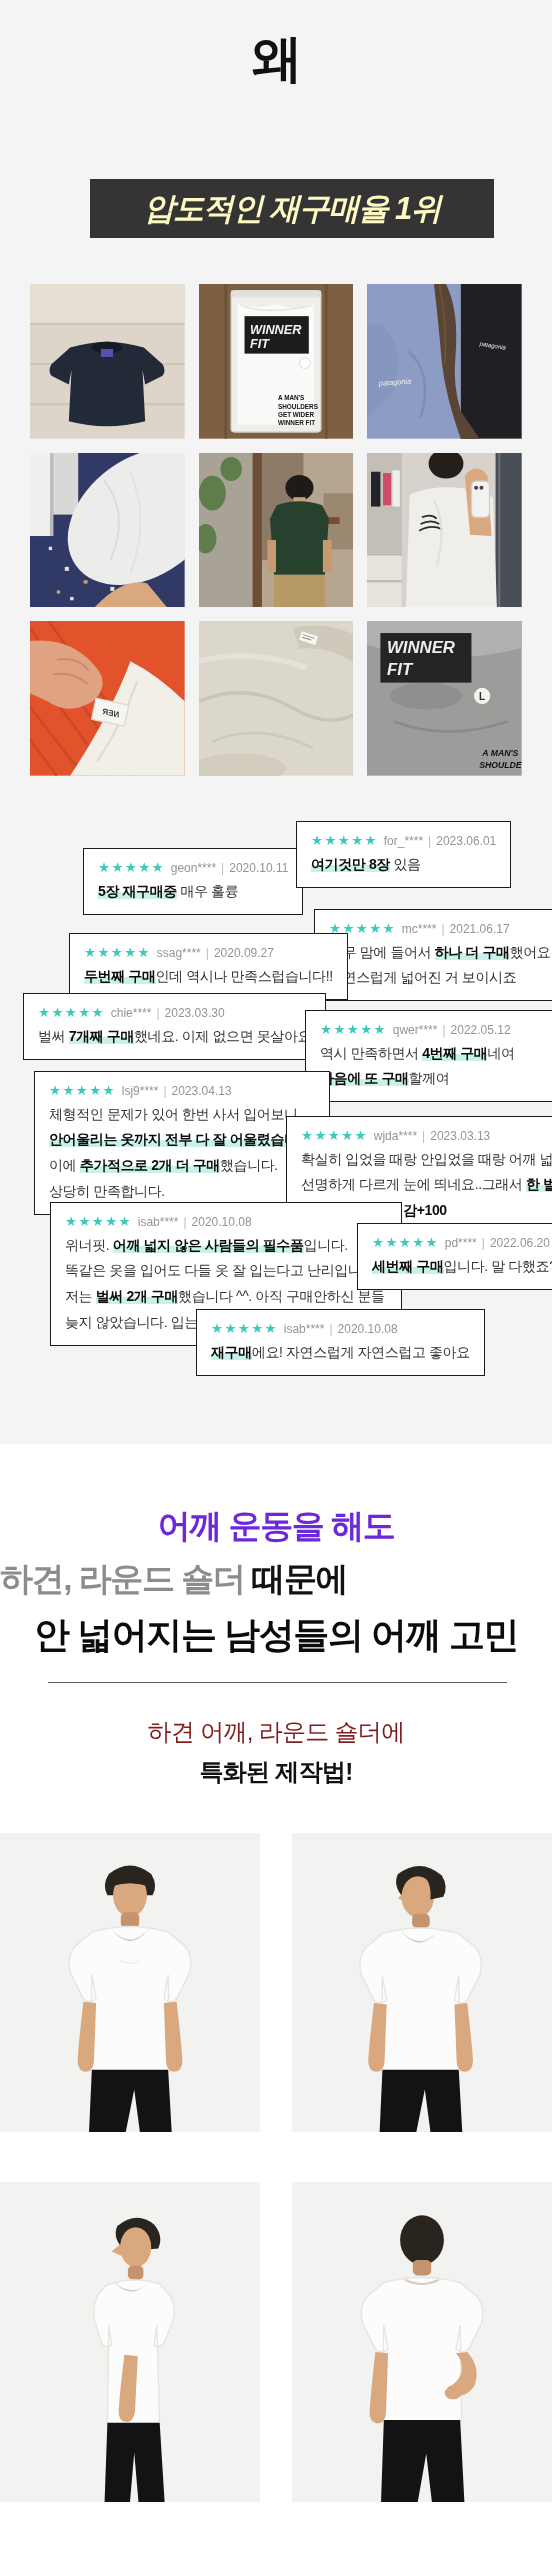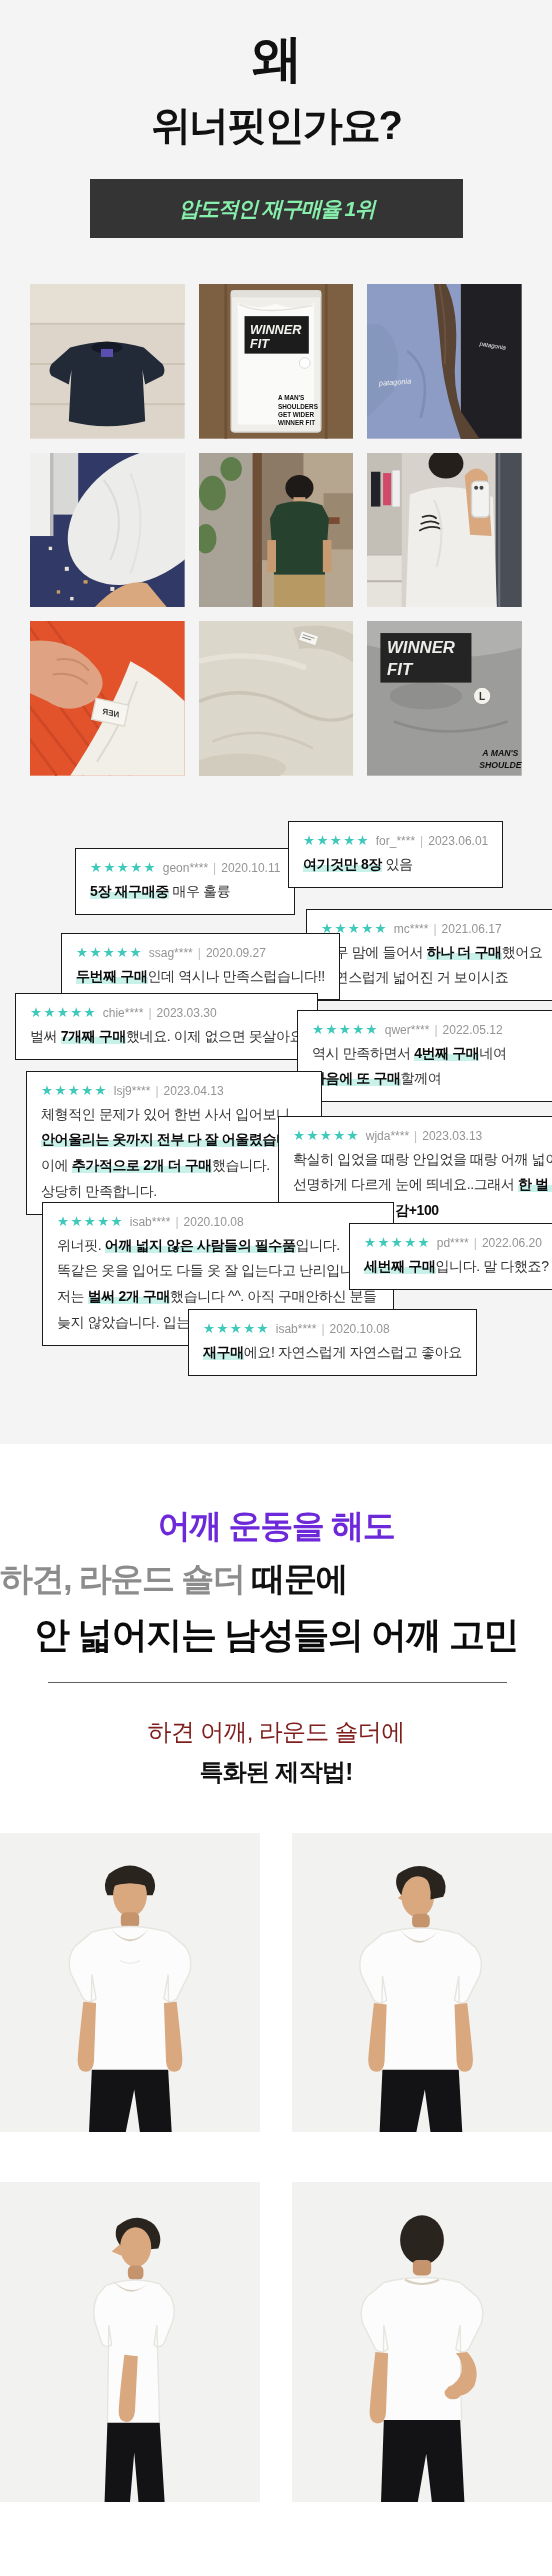--- a/index.html
+++ b/index.html
@@ -9,34 +9,34 @@
     overflow:hidden;background:#ffffff;
   }
   .sec-top{position:absolute;left:0;top:0;width:552px;height:1444px;background:#f4f4f4;}
   .sec-bottom{position:absolute;left:0;top:1444px;width:552px;height:1132px;background:#ffffff;}
 
   
   .h1{position:absolute;left:0;top:33px;width:100%;text-align:center;
       font-size:51px;line-height:1.0;font-weight:900;color:#111;letter-spacing:-2.1px;}
   .h2{position:absolute;left:0;top:105px;width:100%;text-align:center;
       font-size:40px;line-height:1.0;font-weight:900;color:#111;letter-spacing:-2.1px;}
-  .badge{position:absolute;left:90px;top:179px;width:373px;height:59px;background:#343434;
-      color:#86efac;display:flex;align-items:center;justify-content:center;
-      font-size:21px;font-weight:900;font-style:italic;letter-spacing:-1.4px;}
+  .badge{position:absolute;left:90px;top:179px;width:404px;height:59px;background:#343434;
+      color:#fef9c3;display:flex;align-items:center;justify-content:center;
+      font-size:31px;font-weight:900;font-style:italic;letter-spacing:-1.4px;}
 
   
   .gallery{position:absolute;left:30px;top:284px;width:492px;height:492px;
       display:grid;grid-template-columns:repeat(3,1fr);grid-template-rows:repeat(3,1fr);
       gap:14px;background:#f4f4f4;}
   .ph{position:relative;overflow:hidden;}
   .ph svg{display:block;width:100%;height:100%;}
 
   
   .review{position:absolute;background:#fff;border:1.1px solid #1b1b1b;
-      padding:11.3px 14px 12.7px 14px;white-space:nowrap;}
+      padding:11.3px 14px 12.7px 14px;white-space:nowrap;margin-left:8px;}
   .review .meta{font-size:12px;color:#949494;}
   .review .stars{color:#3fc9ba;font-size:13.4px;letter-spacing:1.4px;margin-right:5.7px;}
   .review .sep{margin:0 5px;color:#bdbdbd;}
   .review .bline{margin-top:6.4px;font-size:14px;line-height:1.38;color:#333;letter-spacing:-0.4px;}
   .review .bline span.b{font-weight:800;color:#0c0c0c;}
   .review .bline span.h{background:linear-gradient(to top,#c8f1ea 46%,rgba(0,0,0,0) 46%);}
 
   
   .c1{position:absolute;left:0;top:65px;width:100%;text-align:center;
       font-size:33px;line-height:1.0;font-weight:900;color:#6d28d9;letter-spacing:-1.4px;}
@@ -60,21 +60,20 @@
   .mp4{left:292px;top:738px;width:260px;height:320px;}
 </style>
 </head>
 <body>
 
 <div class="canvas">
 
   <div class="sec-top">
 
     <div class="h1">왜</div>
-    <div class="h2">위너핏인가요?</div>
     <div class="badge">압도적인 재구매율 1위</div>
 
     <div class="gallery">
 
       <div class="ph">
         <svg viewBox="0 0 231 231" preserveAspectRatio="none">
           <rect width="231" height="231" fill="#ddd5c9"></rect>
           <rect width="231" height="60" fill="#e6dfd4"></rect>
           <rect y="58" width="231" height="3" fill="#cdc4b6"></rect>
             <rect y="118" width="231" height="3" fill="#cdc4b6"></rect>

